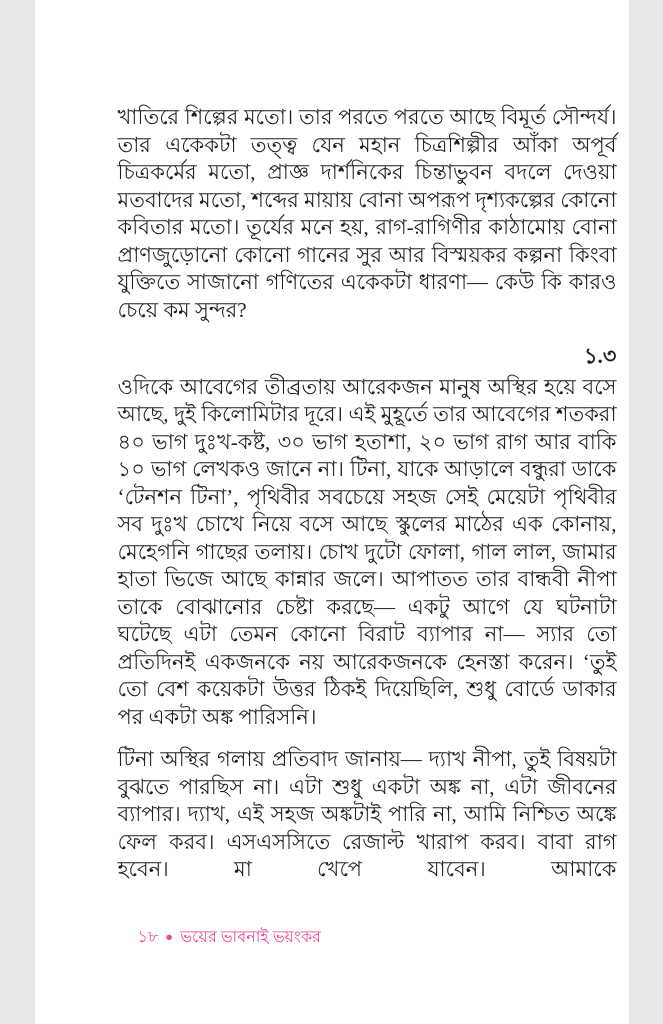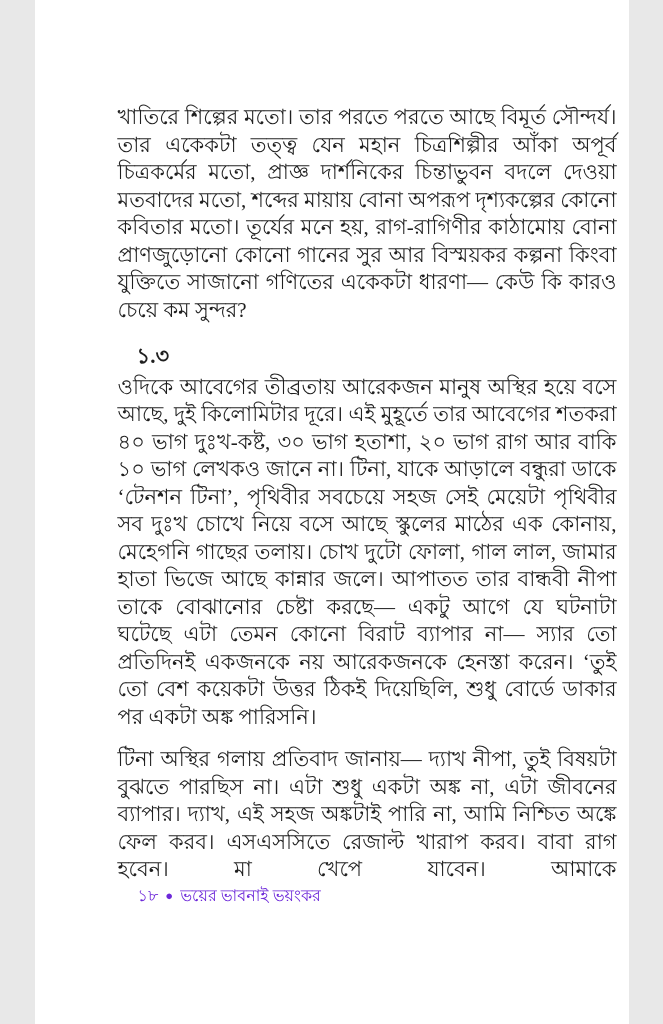--- a/index.html
+++ b/index.html
@@ -32,29 +32,29 @@
   .text-block p.continues {
     text-align-last: justify;
     margin-bottom: 0;
   }
   .section-heading {
     font-weight: bold;
     font-size: 21px;
     line-height: 27.5px;
     margin: 19px 0 3px 0;
     padding-left: 19px;
-    text-align: left;
+    text-align: right;
   }
   .page-footer {
     position: absolute;
     left: 103px;
-    top: 886px;
+    top: 927px;
     font-size: 16px;
     line-height: 20px;
-    color: #6d28d9;
+    color: #ec4899;
     white-space: nowrap;
   }
   .page-footer .sep {
     display: inline-block;
     margin: 0 7px;
     font-size: 13px;
     vertical-align: 1px;
   }
 </style>
 </head>

